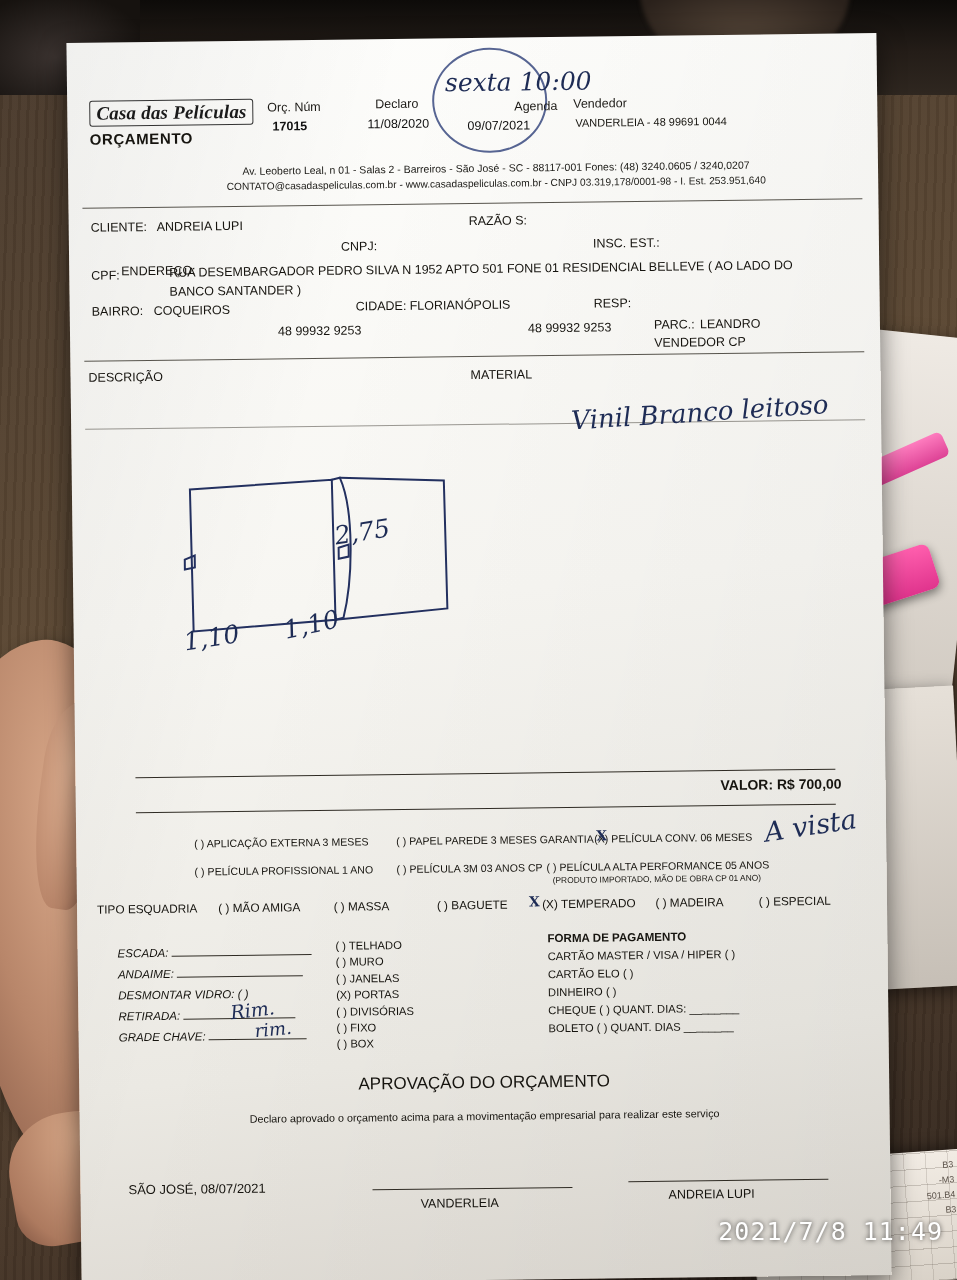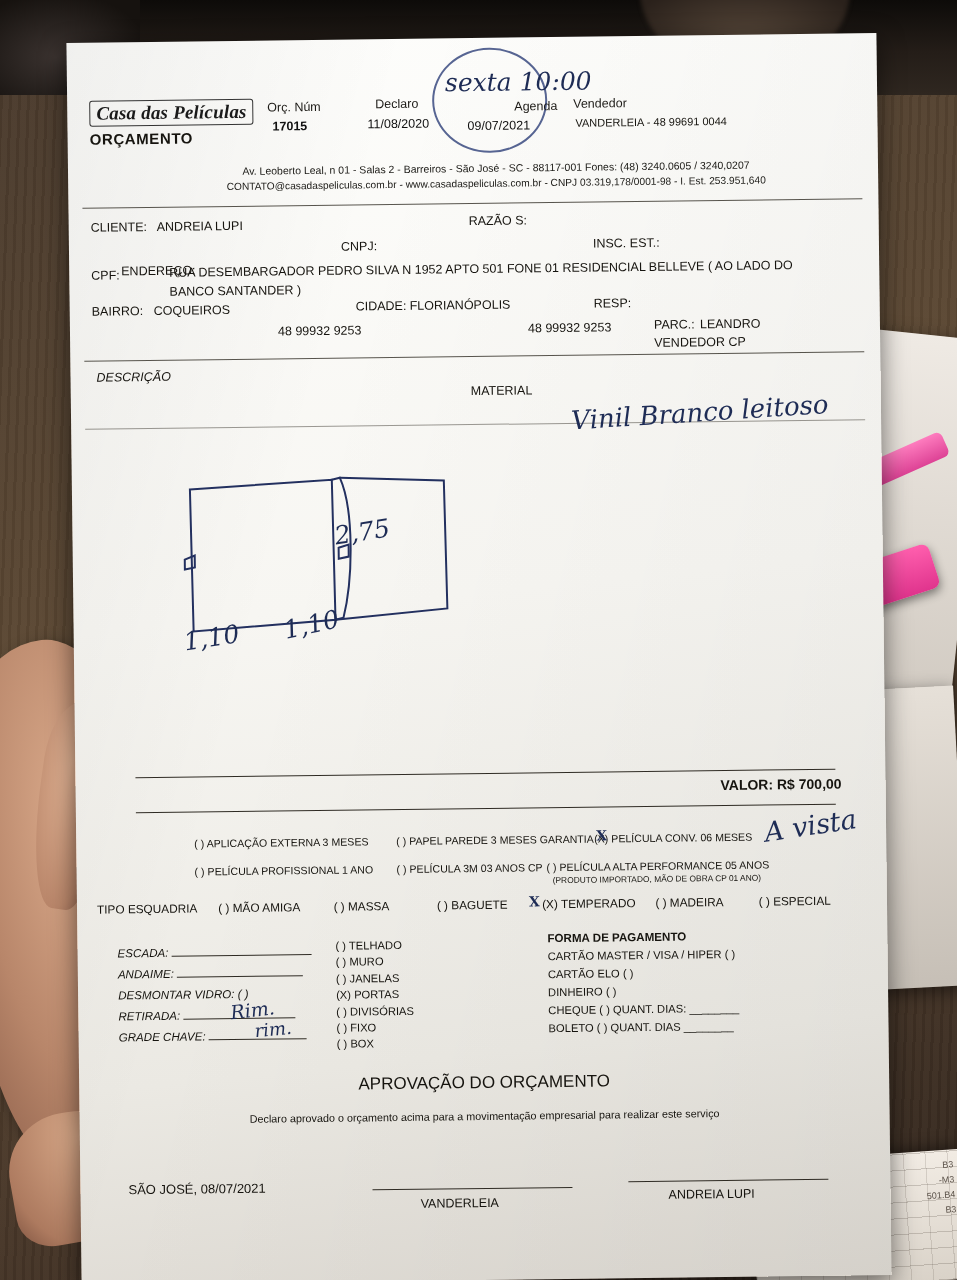--- a/index.html
+++ b/index.html
@@ -262,22 +262,22 @@
       <div class="doc-text f-label" style="left:524px; top:260px;">RESP:</div>
 
       <div class="doc-text f-val" style="left:208px; top:284px;">48 99932 9253</div>
       <div class="doc-text f-val" style="left:458px; top:284px;">48 99932 9253</div>
       <div class="doc-text f-label" style="left:584px; top:282px;">PARC.:</div>
       <div class="doc-text f-val" style="left:630px; top:282px;">LEANDRO</div>
       <div class="doc-text f-val" style="left:584px; top:300px;">VENDEDOR CP</div>
 
       <div class="rule" style="left:14px; top:318px; width:780px;"></div>
 
-      <div class="doc-text" style="left:26px; top:328px; font-size:12.5px;font-style:italic;">DESCRIÇÃO</div>
-      <div class="doc-text" style="left:400px; top:346px; font-size:12.5px;">MATERIAL</div>
+      <div class="doc-text" style="left:18px; top:328px; font-size:12.5px;">DESCRIÇÃO</div>
+      <div class="doc-text" style="left:400px; top:330px; font-size:12.5px;">MATERIAL</div>
 
       <div class="rule" style="left:14px; top:386px; width:780px; opacity:0.5;"></div>
 
       <div class="hand-ink" style="left:500px; top:362px; font-size:26px; transform:rotate(-3deg);">Vinil Branco leitoso</div>
 
       <div class="drawing">
         <svg width="290" height="250" viewBox="0 0 290 250">
           <g fill="none" stroke="#23305f" stroke-width="2" stroke-linecap="round">
             <path d="M8,18 L150,10 L152,150 L10,160 Z"></path>
             <path d="M150,10 L158,8 C172,40 170,110 160,148 L152,150"></path>
@@ -371,13 +371,14 @@
       <div class="city-date doc-text">SÃO JOSÉ, 08/07/2021</div>
 
       <div class="sign-line" style="left:292px; top:1150px; width:200px;"></div>
       <div class="sign-line" style="left:548px; top:1145px; width:200px;"></div>
       <div class="sign-name doc-text" style="left:340px; top:1158px;">VANDERLEIA</div>
       <div class="sign-name doc-text" style="left:588px; top:1152px;">ANDREIA LUPI</div>
 
     </div>
   </div>
 
+  <div class="timestamp">2021/7/8 11:49</div>
 </div>
 
 </body></html>

